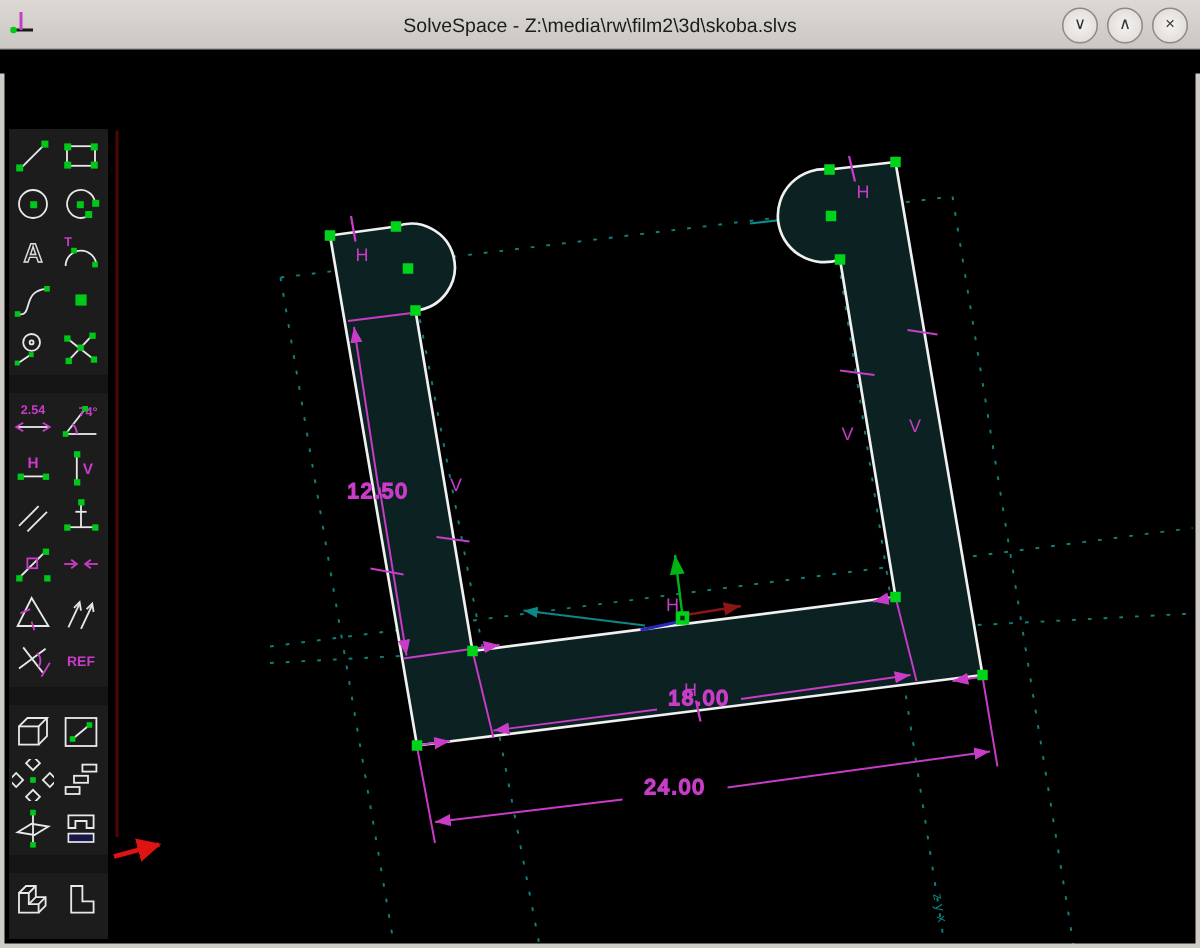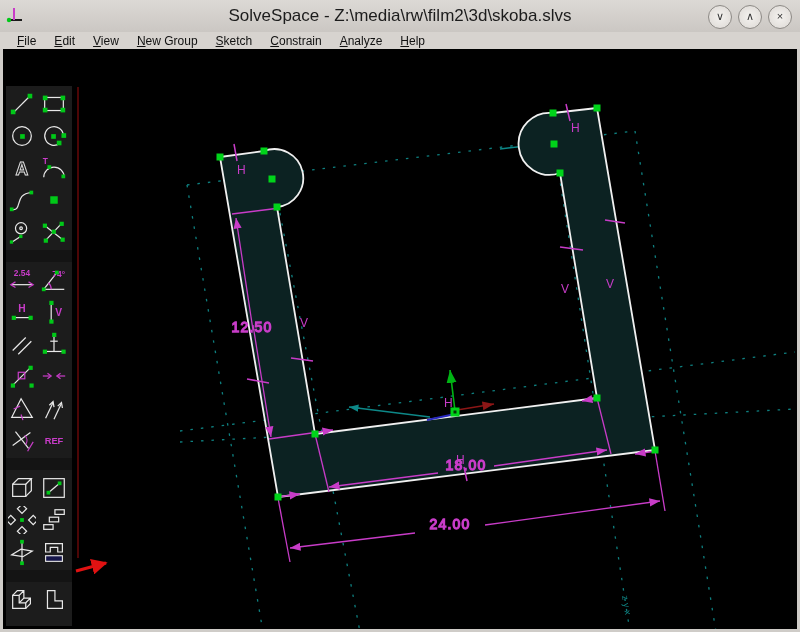--- a/index.html
+++ b/index.html
@@ -2,21 +2,21 @@
 <html><head>
 <meta charset="utf-8">
 <style>
   html,body{margin:0;padding:0;background:#000;width:800px;height:632px;overflow:hidden;
     font-family:"Liberation Sans",sans-serif;position:relative}
   #stage{position:relative;width:800px;height:632px;background:#000}
   
   .titlebar{position:absolute;left:0;top:0;width:800px;height:32px;z-index:5;
     background:linear-gradient(#dcd9d5,#cbc7c3);display:flex;align-items:center;border-bottom:1px solid #a8a4a0}
   .appicon{position:absolute;left:5px;top:5px}
-  .title{width:100%;text-align:center;font-size:17px;color:#1c1c1c}
+  .title{width:100%;text-align:center;font-size:13px;color:#1c1c1c}
   .winbtns{position:absolute;right:8px;top:5px;display:flex;gap:6px}
   .wbtn{width:22px;height:22px;border-radius:50%;border:1px solid #8d8a86;background:radial-gradient(#f4f2ef,#dcd8d4);
     color:#333;font-size:11px;line-height:20px;text-align:center;cursor:default}
   .menubar{position:absolute;left:0;top:32px;width:800px;height:17px;z-index:5;background:#d7d3cf;
     display:flex;align-items:center;padding-left:8px;box-sizing:border-box}
   .menu-item{font-size:12px;color:#111;padding:0 9px}
   .menu-item::first-letter{text-decoration:underline}
   
   .frame{position:absolute;background:#cfccc8;z-index:6}
   
@@ -166,30 +166,20 @@
       <circle cx="4" cy="15" r="2.2" fill="#00c818"></circle>
     </svg>
     <div class="title">SolveSpace - Z:\media\rw\film2\3d\skoba.slvs</div>
     <div class="winbtns">
       <div class="wbtn">∨</div>
       <div class="wbtn">∧</div>
       <div class="wbtn">×</div>
     </div>
   </div>
 
-  <div class="menubar">
-    <span class="menu-item">File</span>
-    <span class="menu-item">Edit</span>
-    <span class="menu-item">View</span>
-    <span class="menu-item">New Group</span>
-    <span class="menu-item">Sketch</span>
-    <span class="menu-item">Constrain</span>
-    <span class="menu-item">Analyze</span>
-    <span class="menu-item">Help</span>
-  </div>
 
   <div class="toolbar">
 
     <div class="trow">
       <div class="tcell">
         <svg class="ticon" viewBox="0 0 30 30">
           <line x1="6" y1="24" x2="23" y2="7"></line>
             <rect class="g" x="3" y="21" width="5" height="5"></rect>
             <rect class="g" x="21" y="4" width="5" height="5"></rect>
           </svg>

